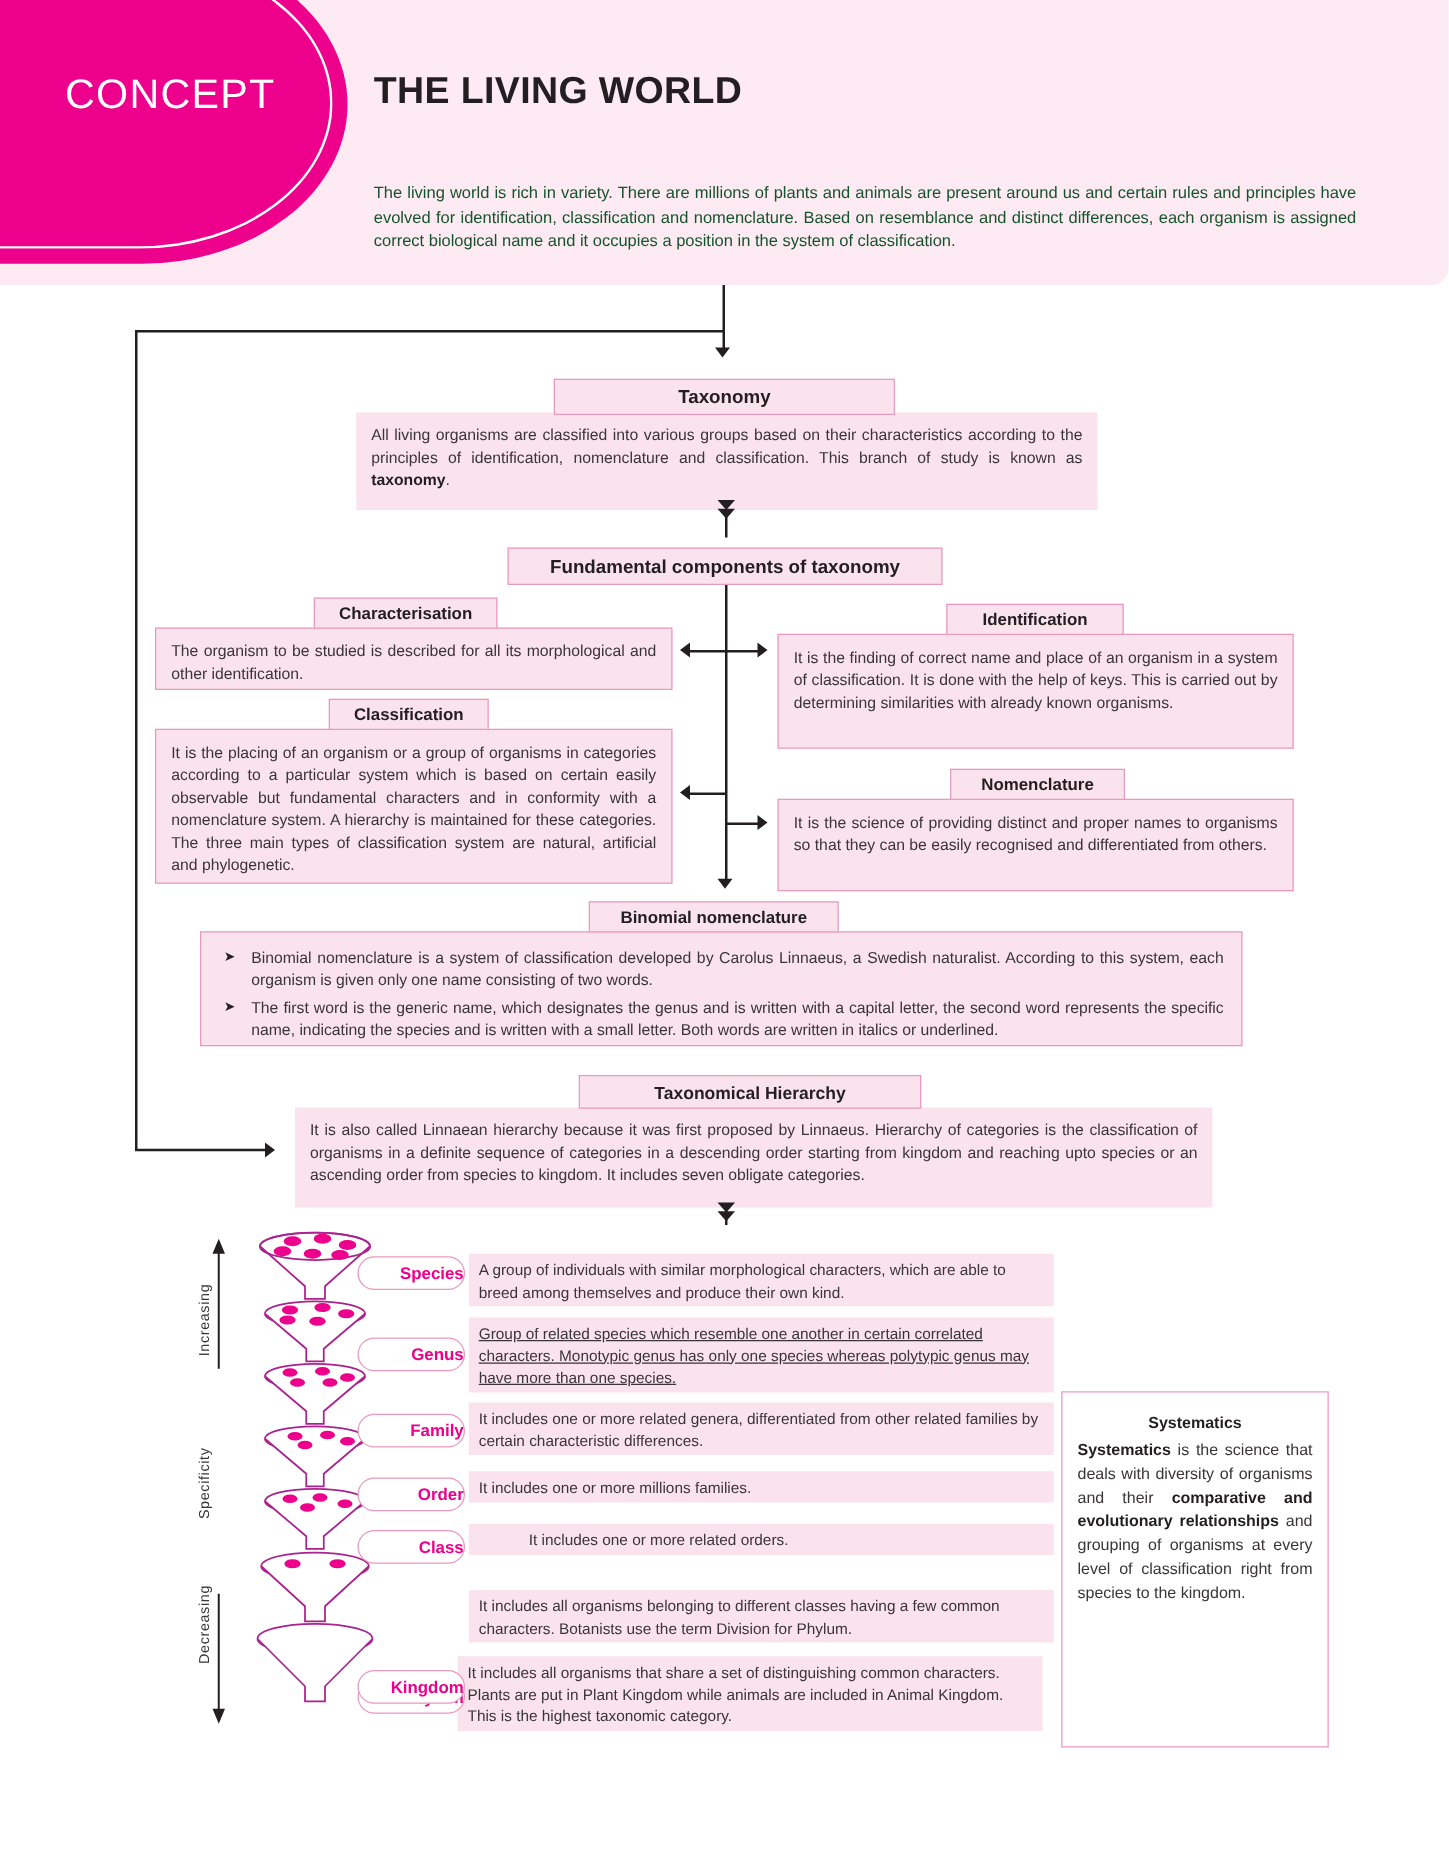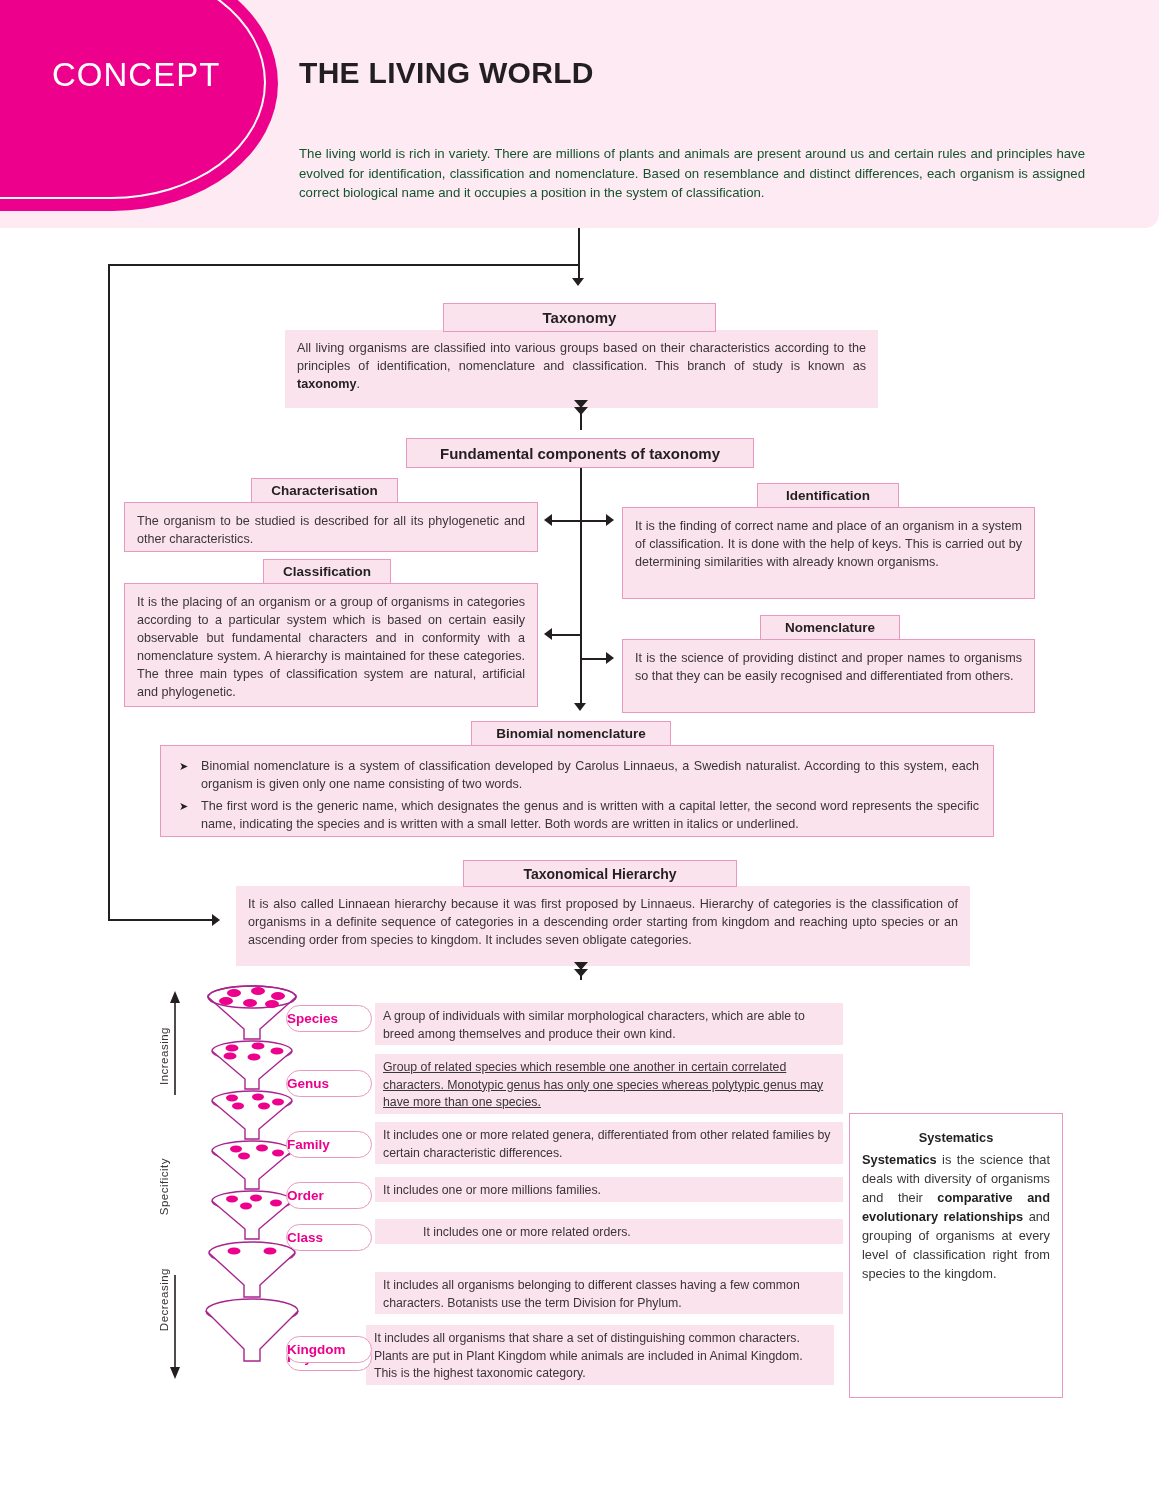--- a/index.html
+++ b/index.html
@@ -79,21 +79,21 @@
     border-left:7px solid transparent; border-right:7px solid transparent; border-top:8px solid #231f20;
   }
   .dbl-arrow-d:before{ top:0;}
   .dbl-arrow-d:after{ top:7px;}
 
   
   .rank-pill {
     position:absolute; width:86px; height:27px;
     border:1.6px solid #e999bf; background:#ffffff;
     border-radius:14px;
-    display:flex; align-items:center; justify-content:flex-start;
+    display:flex; align-items:center; justify-content:flex-end;
     font-size:13.5px; font-weight:bold; color:#ec008c;
     z-index:4;
   }
   .desc-strip {
     position:absolute; background:#fbe3ee;
     font-size:12.3px; line-height:17.6px; color:#3a3536;
     padding:5px 8px;
   }
   .axis-label {
     position:absolute; font-size:11.5px; color:#3a3536;
@@ -156,21 +156,21 @@
 <div class="arrow-r" style="left:606px; top:514px;"></div>
 <div class="arrowline hline" style="left:552px; top:634px; width:28px;"></div>
 <div class="arrow-l" style="left:544px; top:628px;"></div>
 <div class="arrowline hline" style="left:580px; top:658px; width:28px;"></div>
 <div class="arrow-r" style="left:606px; top:652px;"></div>
 
 <div class="label-box" style="left:251px; top:478px; width:147px; height:25px; font-size:13.5px;">
   <span>Characterisation</span>
 </div>
 <div class="body-box outlined" style="left:124px; top:502px; width:414px; height:50px;">
-  <span>The organism to be studied is described for all its phylogenetic and other characteristics.</span>
+  <span>The organism to be studied is described for all its morphological and other identification.</span>
 </div>
 
 <div class="label-box" style="left:757px; top:483px; width:142px; height:25px; font-size:13.5px;">
   <span>Identification</span>
 </div>
 <div class="body-box outlined" style="left:622px; top:507px; width:413px; height:92px;">
   <span>It is the finding of correct name and place of an organism in a system of classification. It is done with the help of keys. This is carried out by determining similarities with already known organisms.</span>
 </div>
 
 <div class="label-box" style="left:263px; top:559px; width:128px; height:25px; font-size:13.5px;">

